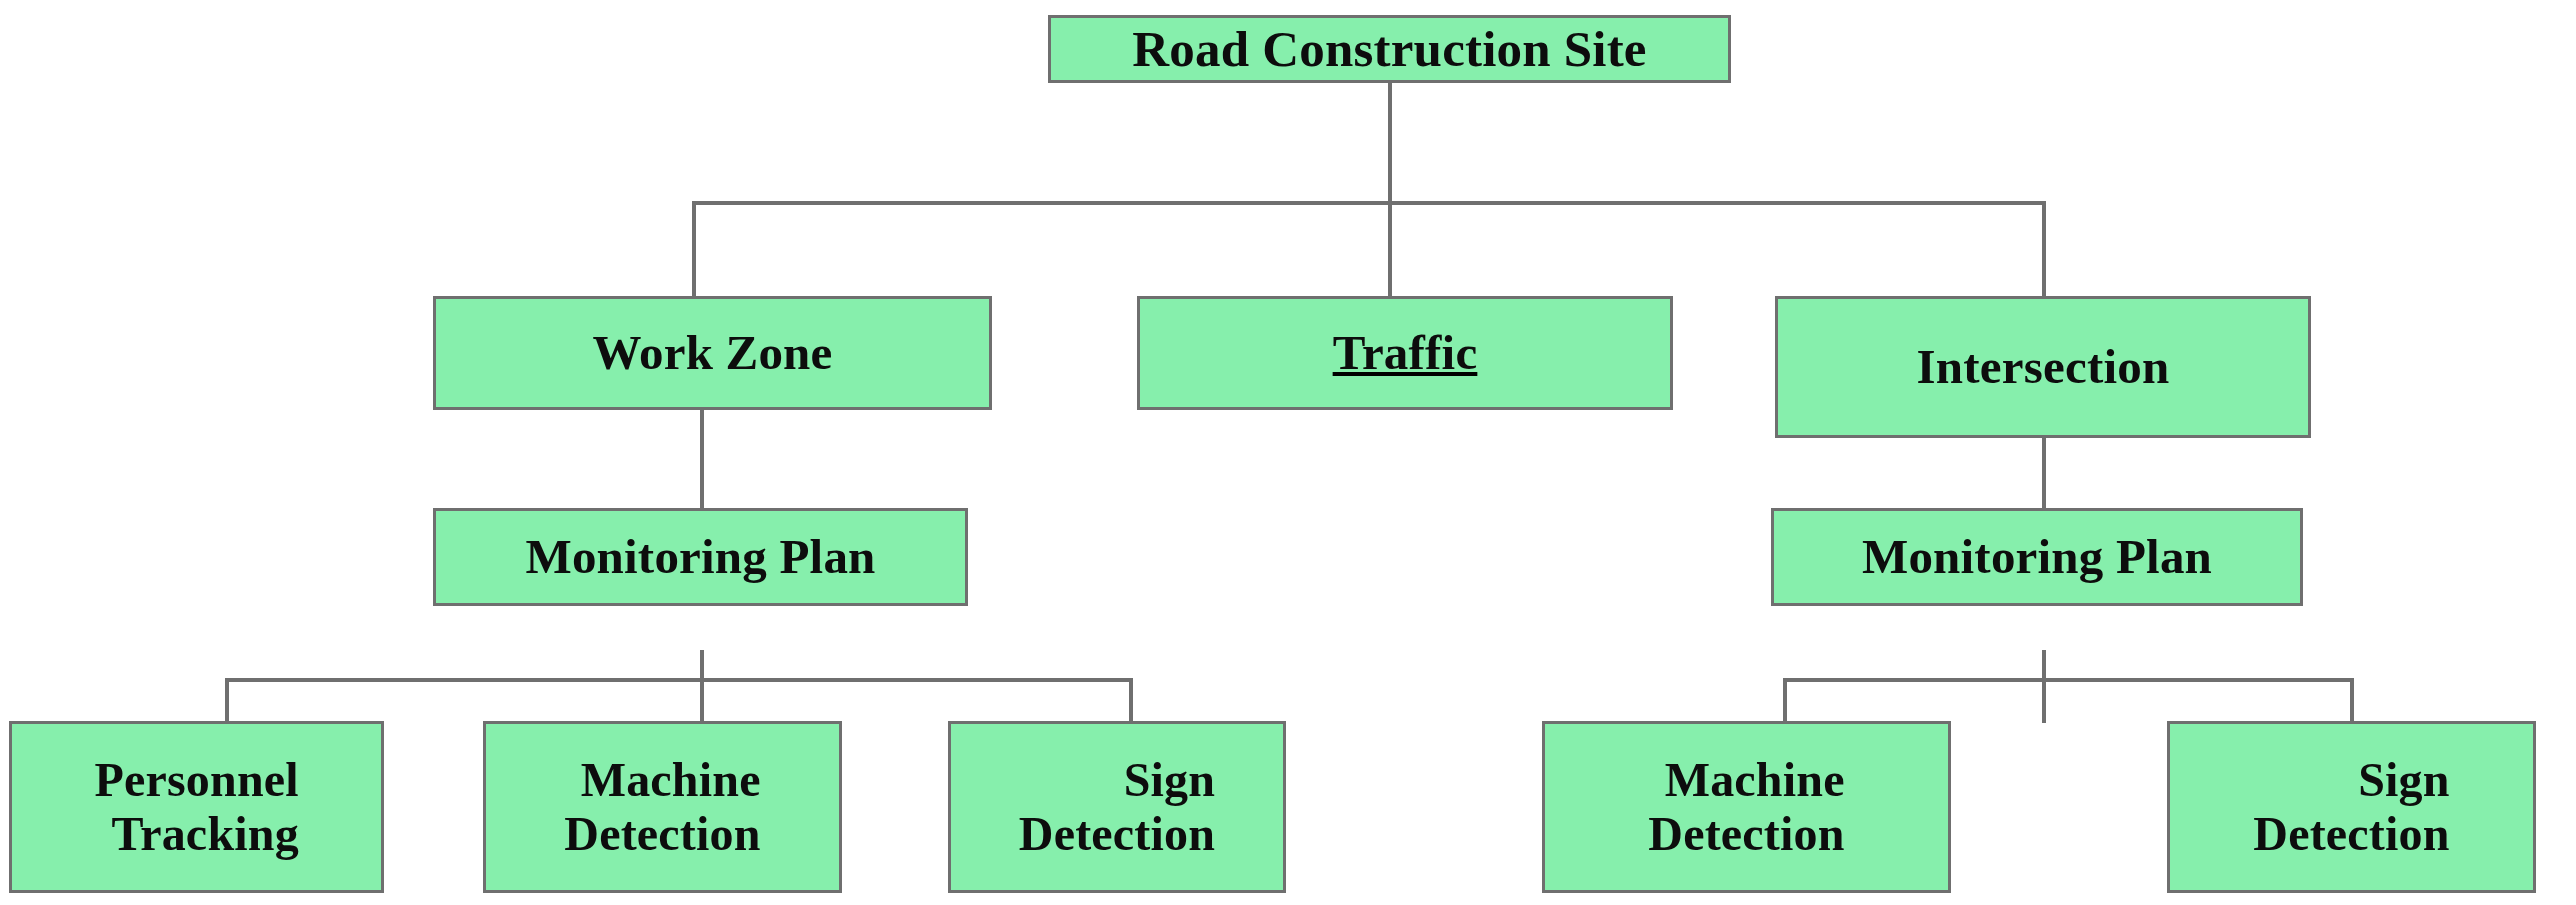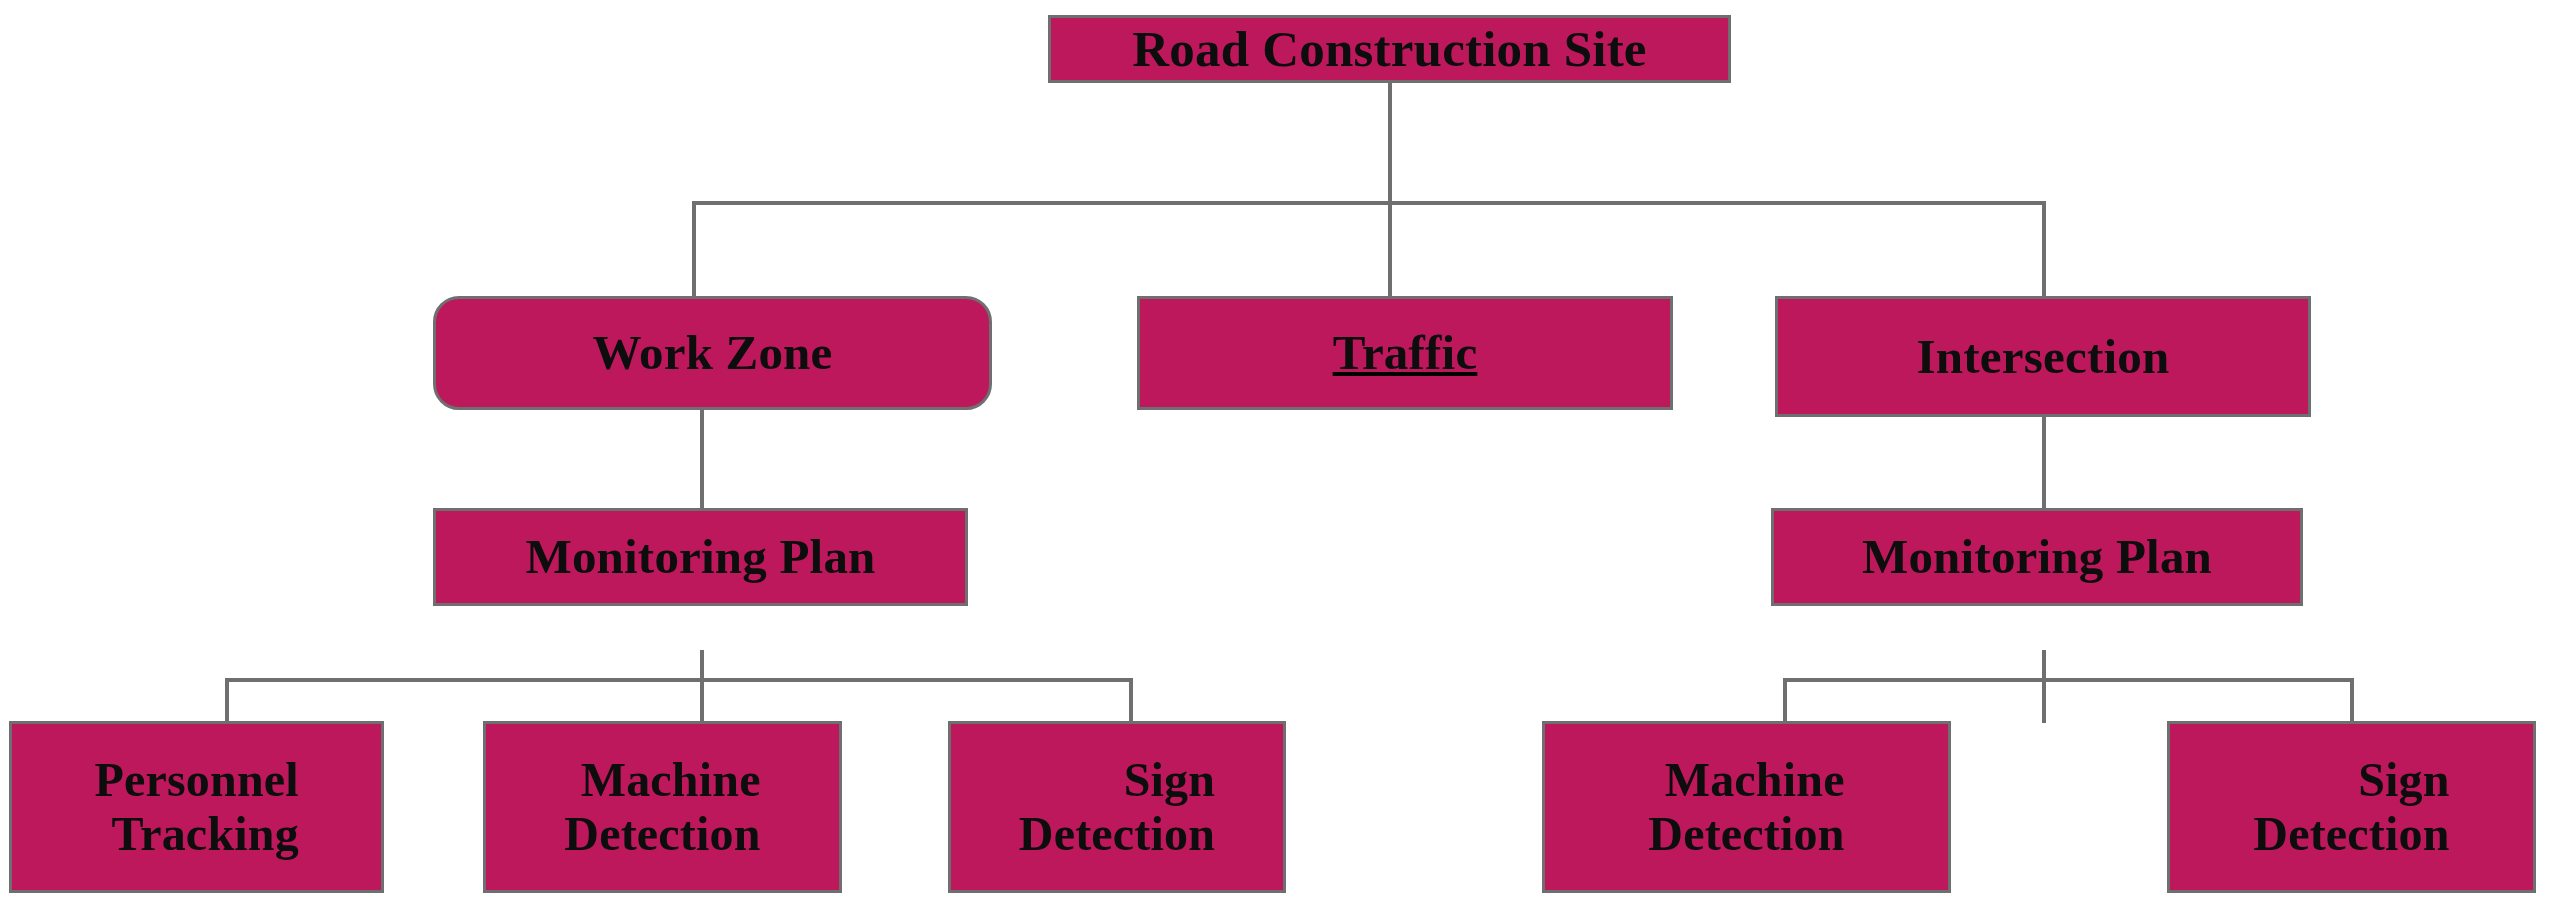--- a/index.html
+++ b/index.html
@@ -13,21 +13,21 @@
     height: 905px;
     background: #ffffff;
     overflow: hidden;
     font-family: "Liberation Serif", "DejaVu Serif", serif;
   }
 
   
   .node {
     position: absolute;
     box-sizing: border-box;
-    background: #be185d;
+    background: #86efac;
     border: 3.8px solid #6f6f6f;
     display: flex;
     align-items: center;
     justify-content: center;
     text-align: center;
   }
   
   .node::after {
     content: "";
     position: absolute;
@@ -91,29 +91,29 @@
 
   <div class="hline" style="left:1783px; top:678px; width:571px;"></div>
 
   <div class="vline" style="left:1783px; top:678px; height:45px;"></div>
   <div class="vline" style="left:2350px; top:678px; height:45px;"></div>
 
   <div class="node" style="left:1048px; top:15.4px; width:683px; height:68px;">
     <span class="label f-lg">Road Construction Site</span>
   </div>
 
-  <div class="node" style="left:433px; top:296px; width:559px; height:114px;border-radius:26px;">
+  <div class="node" style="left:433px; top:296px; width:559px; height:114px;">
     <span class="label f-md">Work Zone</span>
   </div>
 
   <div class="node" style="left:1137px; top:296px; width:536px; height:114px;text-decoration:underline;">
     <span class="label f-md">Traffic</span>
   </div>
 
-  <div class="node" style="left:1775px; top:296px; width:536px; height:121px;">
+  <div class="node" style="left:1775px; top:296px; width:536px; height:142px;">
     <span class="label f-md">Intersection</span>
   </div>
 
   <div class="node" style="left:433px; top:508px; width:535px; height:98px;">
     <span class="label f-md">Monitoring Plan</span>
   </div>
 
   <div class="node" style="left:1771px; top:508px; width:532px; height:98px;">
     <span class="label f-md">Monitoring Plan</span>
   </div>

